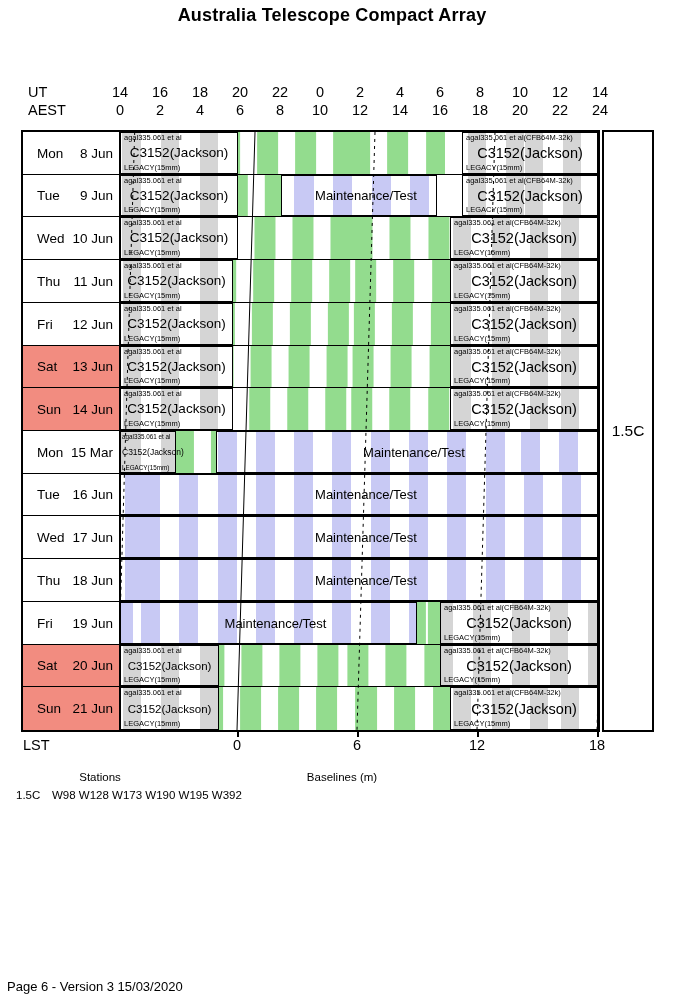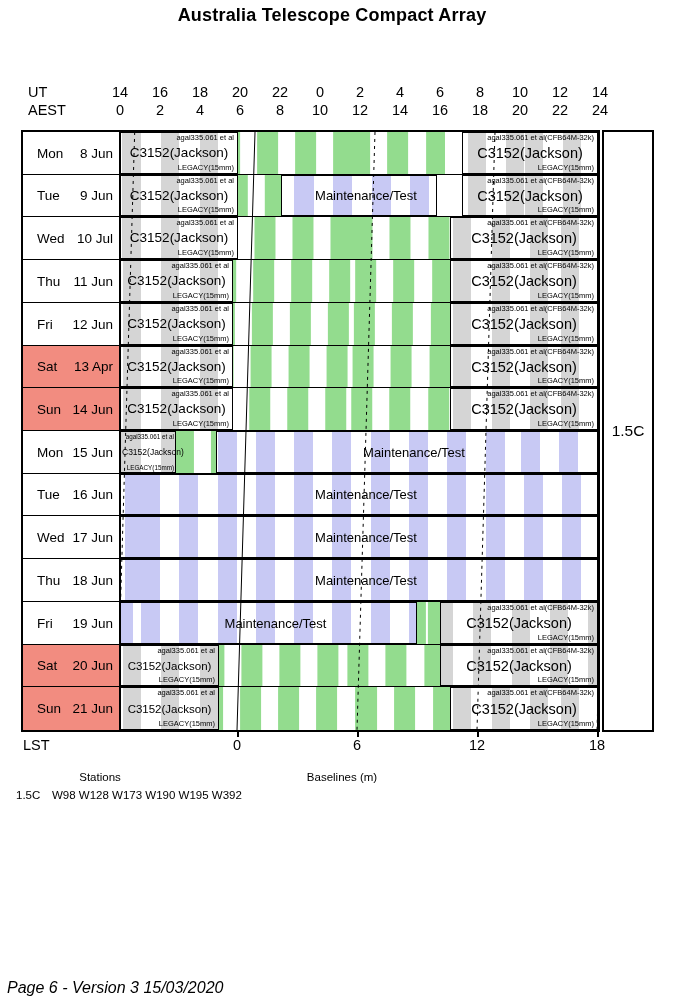--- a/index.html
+++ b/index.html
@@ -22,37 +22,37 @@
   .day-cell.weekend{background:#F28C80;}
   .timeline{position:absolute;left:97px;top:0;width:478px;height:100%;overflow:hidden;}
   .blk{position:absolute;top:0;height:100%;box-sizing:border-box;padding-left:14px;}
   .green-zone{background:repeating-linear-gradient(90deg,#93DC8E 0px,#93DC8E 21px,rgba(0,0,0,0) 21px,rgba(0,0,0,0) 38.3px);z-index:1;}
   .obs{border:1.5px solid #000;z-index:2;
        background:repeating-linear-gradient(90deg,#D5D5D5 0px,#D5D5D5 18px,#fff 18px,#fff 38.3px);
        display:flex;flex-direction:column;justify-content:space-between;padding:1px 3px;}
   .maint{border:1.5px solid #000;z-index:2;
        background:repeating-linear-gradient(90deg,#C8C9F4 0px,#C8C9F4 19px,#fff 19px,#fff 38.3px);
        display:flex;align-items:center;justify-content:center;font-size:13px;white-space:nowrap;}
-  .obs .tline,.obs .bline{display:flex;justify-content:flex-end;font-size:7.5px;line-height:8px;white-space:nowrap;}
+  .obs .tline,.obs .bline{display:flex;justify-content:flex-start;font-size:7.5px;line-height:8px;white-space:nowrap;}
   .obs .main{text-align:center;font-size:13.5px;line-height:14px;white-space:nowrap;}
   .obs.cfb .main{font-size:14.5px;}
   .obs.narrow .main{font-size:11.5px;}
   .obs.small{padding:1px 1px;}
   .obs.small .main{font-size:8.5px;line-height:9px;}
   .obs.small .tline,.obs.small .bline{font-size:6.3px;line-height:7px;}
   #config-box{left:602px;top:130px;width:52px;height:602px;border:2px solid #000;box-sizing:border-box;
               display:flex;align-items:center;justify-content:center;font-size:15.5px;background:#fff;}
   #lst-overlay{left:120px;top:132px;width:478px;height:598px;z-index:6;pointer-events:none;}
   #lst-row{top:737px;left:0;width:674px;height:18px;}
   #lst-label{left:23px;top:737px;font-size:14.5px;}
   .lst-num{position:absolute;width:34px;text-align:center;font-size:14.5px;top:0;}
   .lst-tickmark{position:absolute;width:1.5px;height:7px;background:#000;top:730px;}
   .legend-hdr{font-size:11.5px;text-align:center;}
   .legend-val{font-size:11.5px;white-space:nowrap;}
-  #page-footer{left:7px;top:979px;font-size:16px;font-style:italic;}
+  #page-footer{left:7px;top:979px;font-size:13px;}
 </style>
 </head>
 <body>
 
 <div id="page">
 
   <div id="title" class="abs">Australia Telescope Compact Array</div>
 
   <div id="ut-row" class="abs">
     <span class="abs axis-label" style="left:28px;top:0;">UT</span>
@@ -147,21 +147,21 @@
             <div class="bline">
               <span>LEGACY</span>
               <span>(15mm)</span>
             </div>
           </div>
         </div>
       </div>
       <div class="row" style="top: 85px; height: 43px;">
         <div class="day-cell">
           <span class="dname">Wed</span>
-          <span class="ddate">10 Jul</span>
+          <span class="ddate">10 Jun</span>
         </div>
         <div class="timeline">
           <div class="blk obs" style="left: 0px; width: 118px; background-position: 2px 0px;">
             <div class="tline">
               <span>agal335.061 et al</span>
             </div>
             <div class="main">C3152(Jackson)</div>
             <div class="bline">
               <span>LEGACY</span>
               <span>(15mm)</span>
@@ -237,21 +237,21 @@
             <div class="bline">
               <span>LEGACY</span>
               <span>(15mm)</span>
             </div>
           </div>
         </div>
       </div>
       <div class="row" style="top: 214px; height: 42px;">
         <div class="day-cell weekend">
           <span class="dname">Sat</span>
-          <span class="ddate">13 Apr</span>
+          <span class="ddate">13 Jun</span>
         </div>
         <div class="timeline">
           <div class="blk obs" style="left: 0px; width: 113px; background-position: 2px 0px;">
             <div class="tline">
               <span>agal335.061 et al</span>
             </div>
             <div class="main">C3152(Jackson)</div>
             <div class="bline">
               <span>LEGACY</span>
               <span>(15mm)</span>
@@ -297,21 +297,21 @@
             <div class="bline">
               <span>LEGACY</span>
               <span>(15mm)</span>
             </div>
           </div>
         </div>
       </div>
       <div class="row" style="top: 299px; height: 43px;">
         <div class="day-cell">
           <span class="dname">Mon</span>
-          <span class="ddate">15 Jun</span>
+          <span class="ddate">15 Mar</span>
         </div>
         <div class="timeline">
           <div class="blk obs small" style="left: 0px; width: 56px; background-position: 2px 0px;">
             <div class="tline">
               <span>agal335.061 et al</span>
             </div>
             <div class="main">C3152(Jackson)</div>
             <div class="bline">
               <span>LEGACY</span>
               <span>(15mm)</span>

